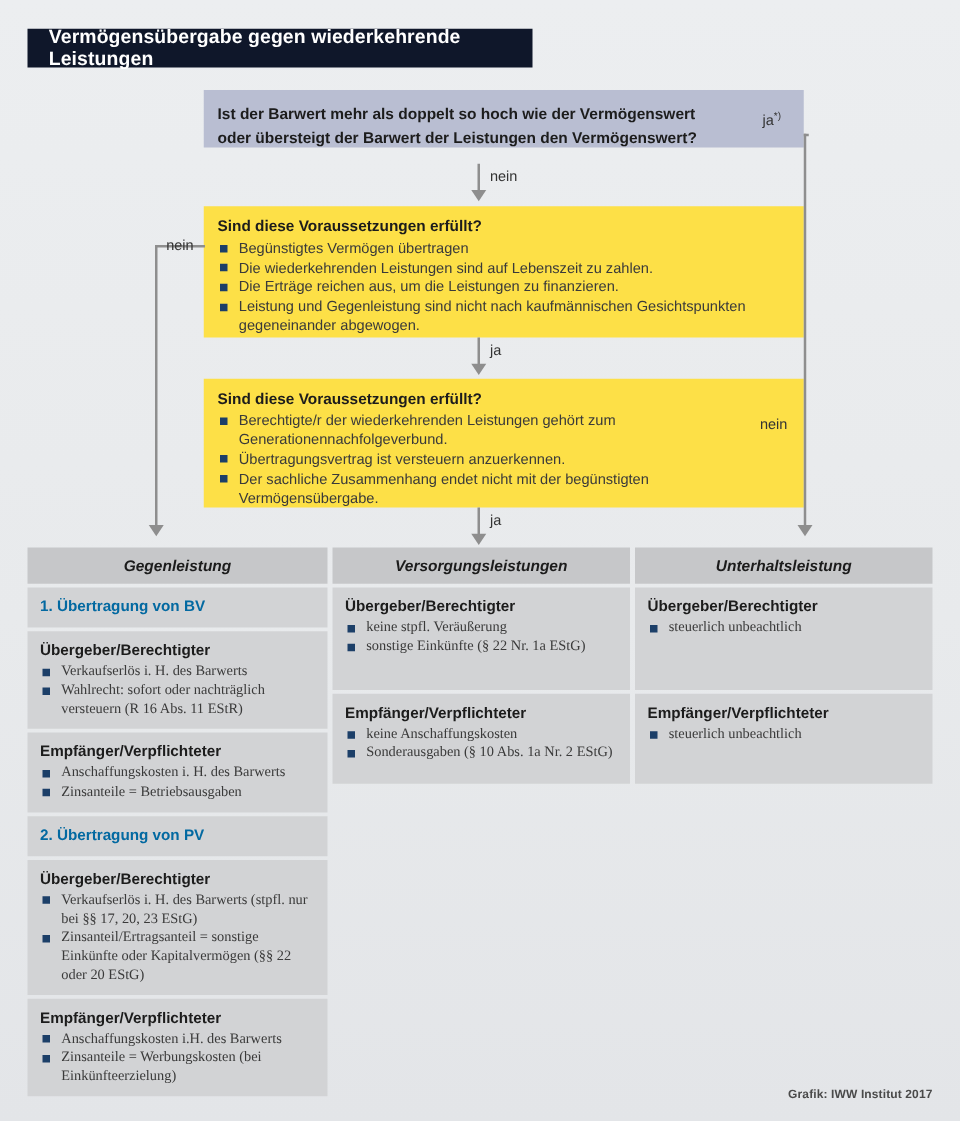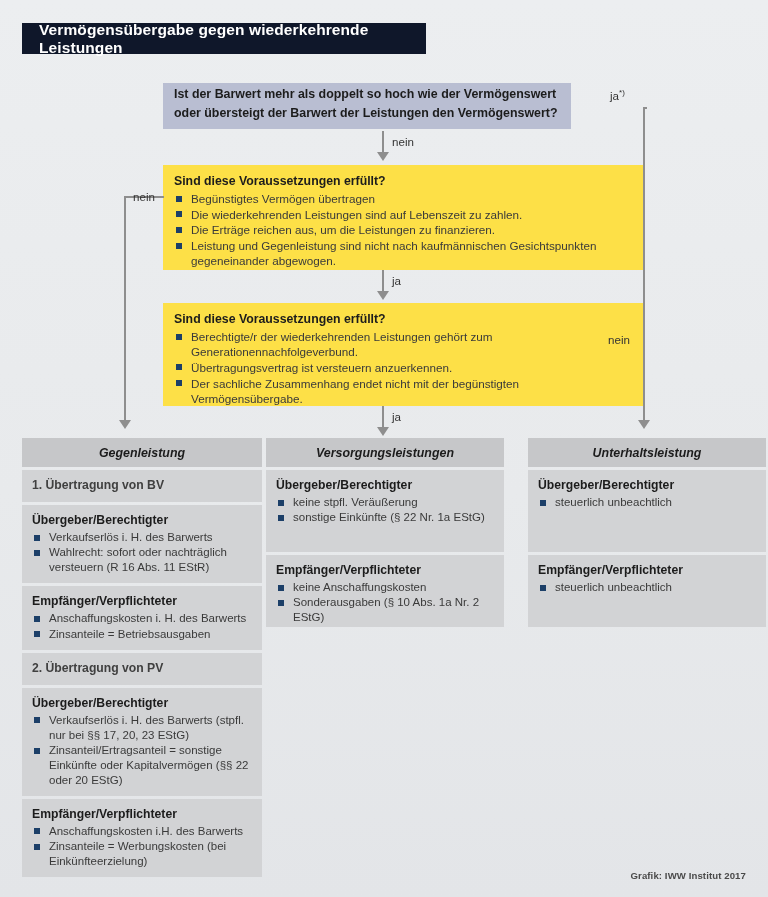--- a/index.html
+++ b/index.html
@@ -67,22 +67,22 @@
   .col-head{
     background:#c6c7c9;height:29px;
     display:flex;align-items:center;justify-content:center;
     font-size:12.4px;font-weight:bold;color:#1c1c1c;font-style:italic;
   }
   .panel{background:#d2d3d5;box-sizing:border-box;padding:7px 10px 8px 10px;}
   .panel.spacer{margin-top:3px;}
   .panel .phead{
     font-size:12.2px;font-weight:bold;color:#1c1c1c;line-height:17px;margin-bottom:1px;
   }
-  .panel .pnum{font-size:12.2px;font-weight:bold;color:#404040;line-height:17px;}
-  .panel ul.blist li{font-size:11.5px;line-height:14.8px;}
+  .panel .pnum{font-size:12.2px;font-weight:bold;color:#0369a1;line-height:17px;}
+  .panel ul.blist li{font-size:11.5px;line-height:14.8px;font-family:Liberation Serif, serif;}
 
   
   .vline{position:absolute;background:#8e8e8e;width:2px;}
   .hline{position:absolute;background:#8e8e8e;height:2px;}
   .arrow{
     position:absolute;width:0;height:0;
     border-left:6px solid transparent;border-right:6px solid transparent;
     border-top:9px solid #8e8e8e;
   }
   .edge-label{
@@ -97,21 +97,21 @@
 </style>
 </head>
 <body>
 
 <div class="stage">
 
   <div class="title-bar">
     <span class="t">Vermögensübergabe gegen wiederkehrende Leistungen</span>
   </div>
 
-  <div class="qbox" style="left:163px;top:83px;width:408px;height:46px;padding:2px 10px 0 11px;">
+  <div class="qbox" style="left:163px;top:72px;width:480px;height:46px;padding:10px 10px 0 11px;">
     <div class="qline">Ist der Barwert mehr als doppelt so hoch wie der Vermögenswert</div>
     <div class="qline">oder übersteigt der Barwert der Leistungen den Vermögenswert?</div>
   </div>
 
   <div class="edge-label" style="left:610px;top:88px;">
     <span>ja</span><sup>*)</sup>
   </div>
   <div class="hline" style="left:643px;top:107px;width:4px;"></div>
   <div class="vline" style="left:643px;top:107px;height:9px;"></div>
 
@@ -205,21 +205,21 @@
     </div>
     <div class="panel spacer" style="height:72px;">
       <div class="phead">Empfänger/Verpflichteter</div>
       <ul class="blist">
         <li>keine Anschaffungskosten</li>
         <li>Sonderausgaben (§ 10 Abs. 1a Nr. 2 EStG)</li>
       </ul>
     </div>
   </div>
 
-  <div class="col" style="left:528px;top:438px;width:238px;">
+  <div class="col" style="left:508px;top:438px;width:238px;">
     <div class="col-head">Unterhaltsleistung</div>
     <div class="panel spacer" style="height:82px;">
       <div class="phead">Übergeber/Berechtigter</div>
       <ul class="blist">
         <li>steuerlich unbeachtlich</li>
       </ul>
     </div>
     <div class="panel spacer" style="height:72px;">
       <div class="phead">Empfänger/Verpflichteter</div>
       <ul class="blist">

